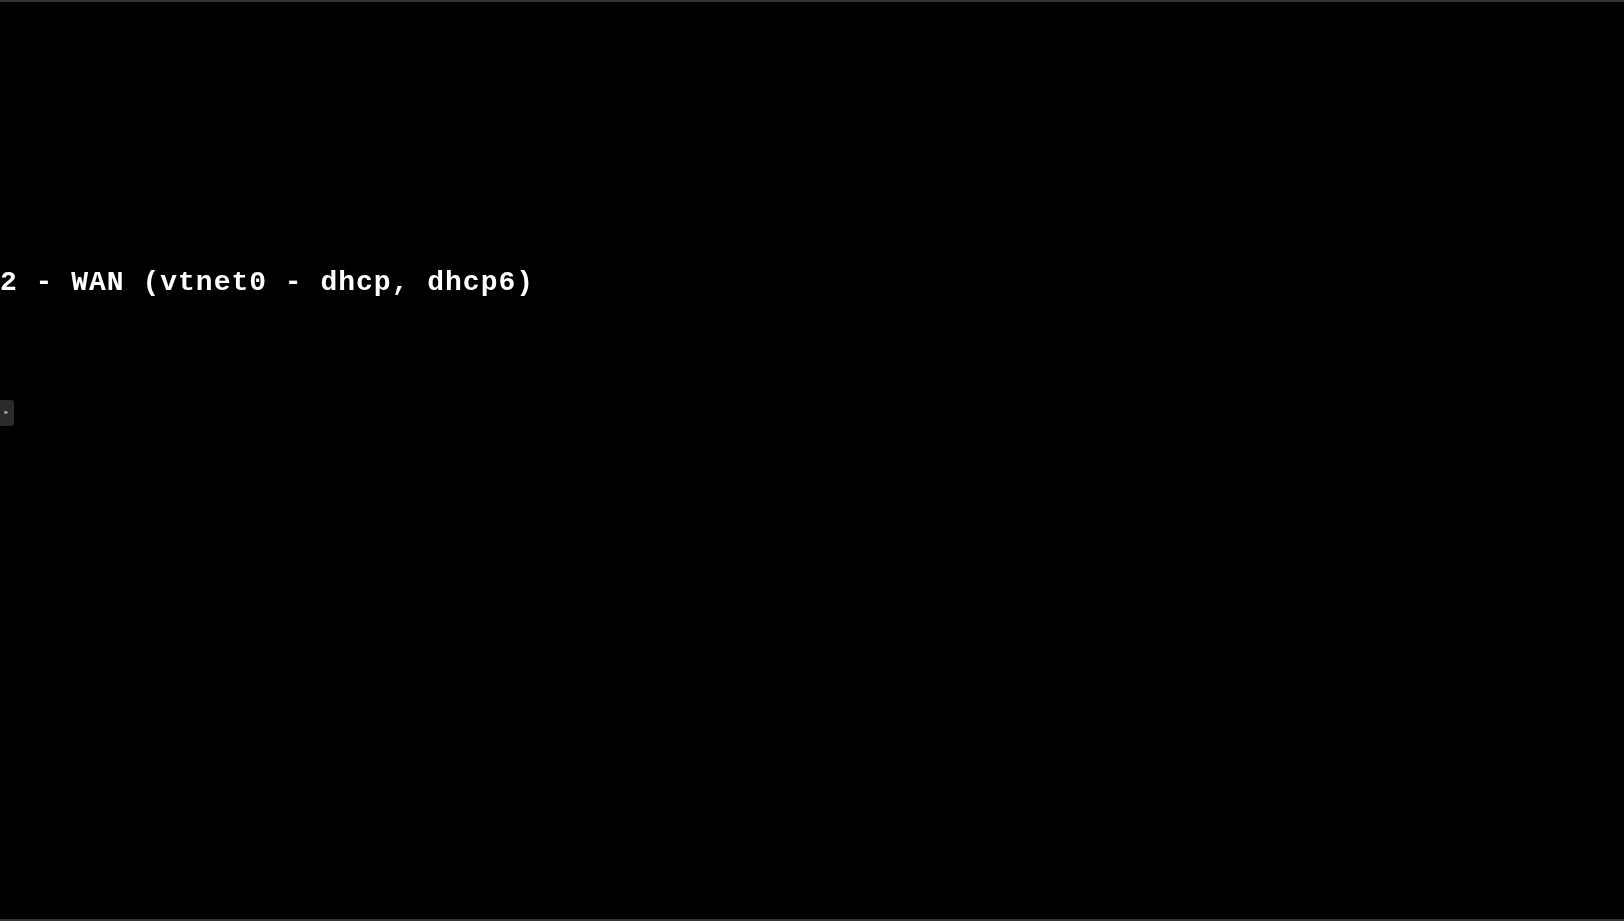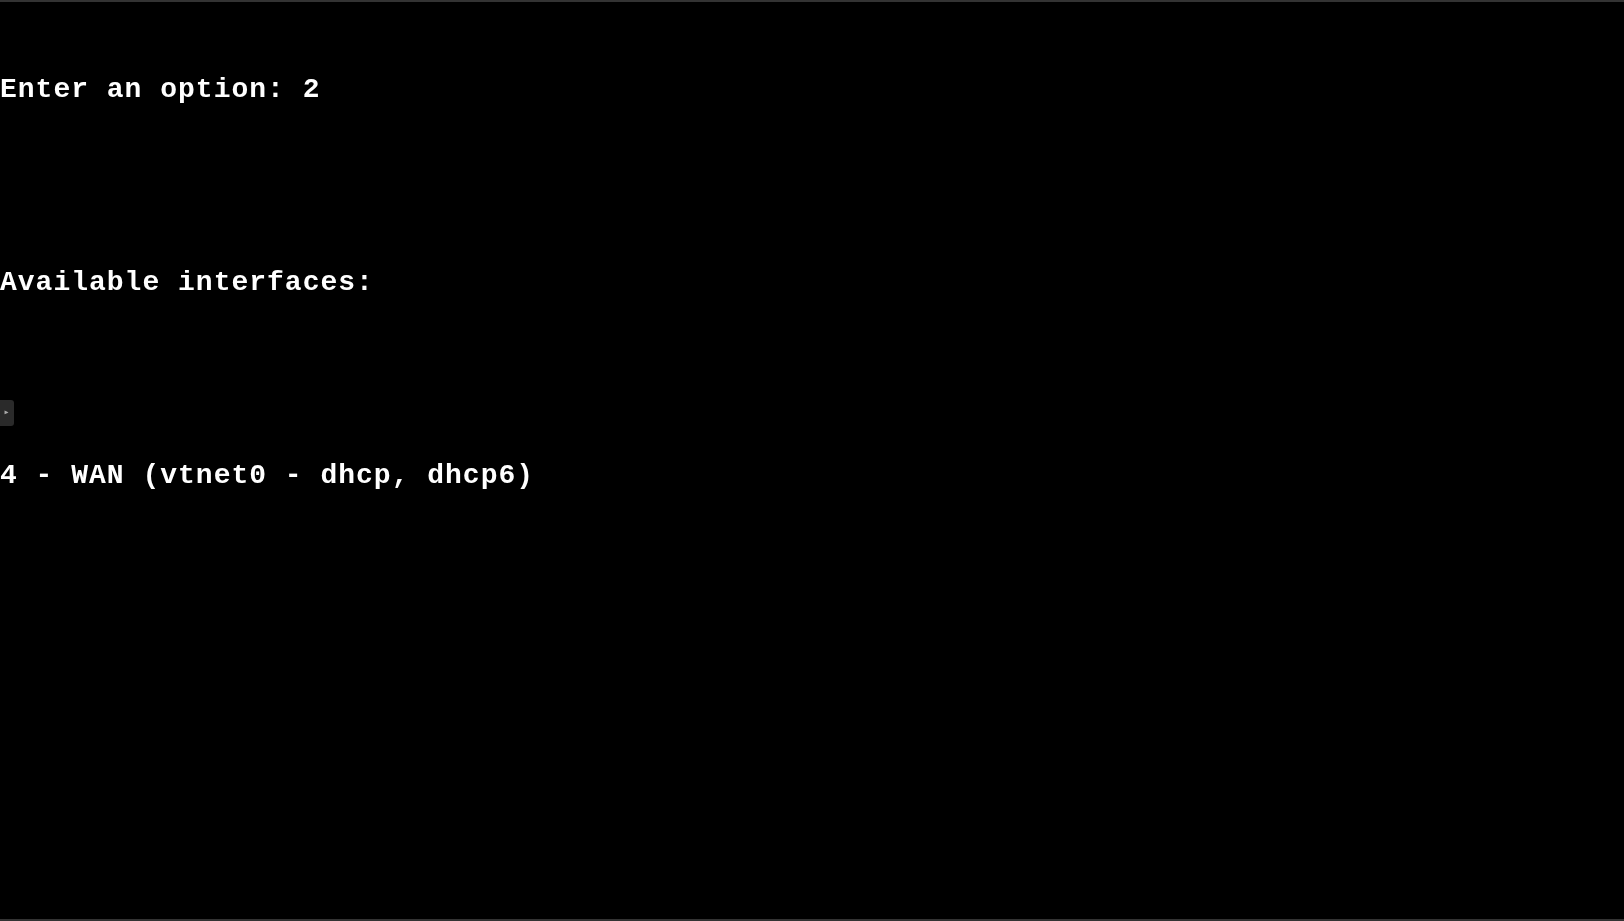--- a/index.html
+++ b/index.html
@@ -40,25 +40,23 @@
       align-items: center;
       justify-content: center;
       font-size: 10px;
       color: #aaa;
     }
   </style>
 </head>
 <body>
 
 <div class="terminal">
-  <div class="line">Enter an option: 2</div>
   <div class="line"></div>
-  <div class="line">Available interfaces:</div>
   <div class="line"></div>
-  <div class="line">4 - WAN (vtnet0 - dhcp, dhcp6)</div>
+  <div class="line">2 - WAN (vtnet0 - dhcp, dhcp6)</div>
   <div class="line"></div>
   <div class="line"></div>
   
   
   
   
   
   
   
   

